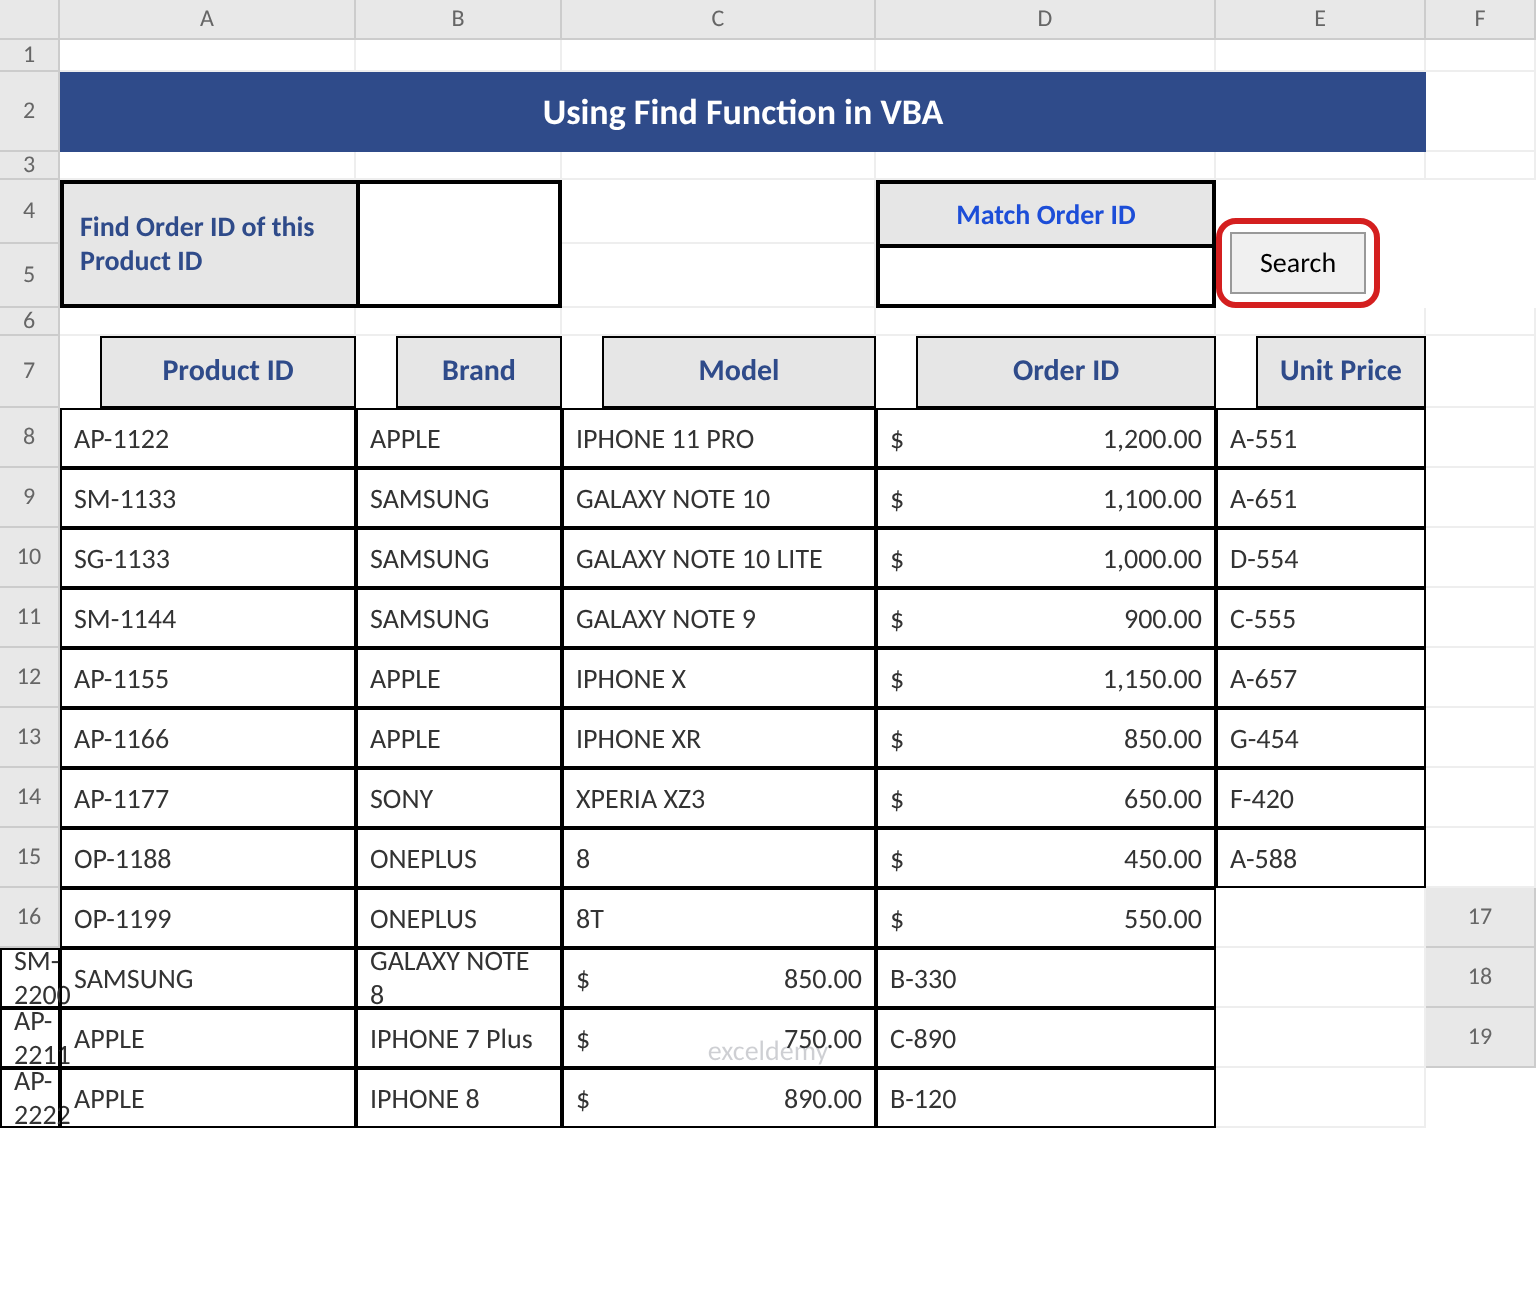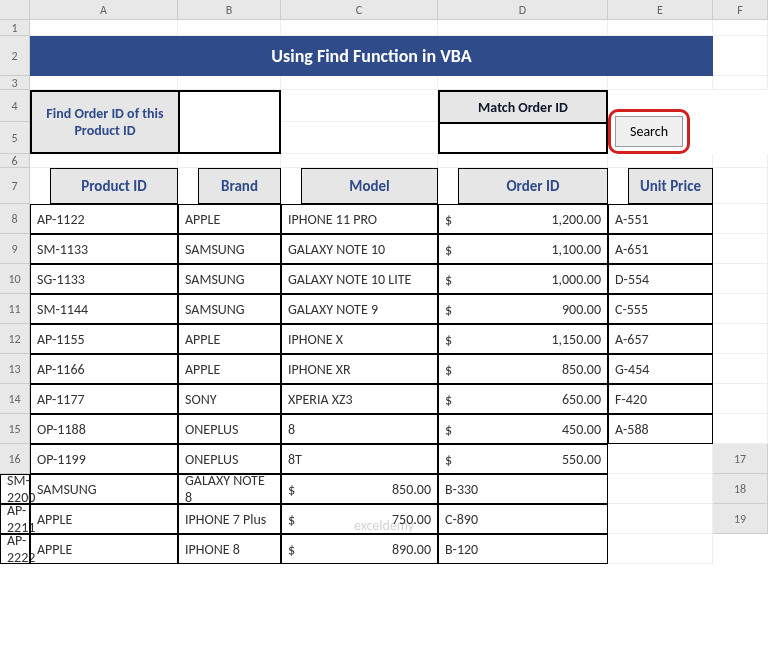--- a/index.html
+++ b/index.html
@@ -76,32 +76,32 @@
     grid-row: 5 / 7;
     background: #e6e6e6;
     color: #2f4b8a;
     font-weight: bold;
     font-size: 14px;
     border: 2px solid #000;
     border-right: none;
     display: flex;
     align-items: center;
     justify-content: center;
-    text-align: center;
+    text-align: left;
     padding: 4px 8px;
   }
   .find-input {
     grid-column: 3 / 4;
     grid-row: 5 / 7;
     border: 2px solid #000;
     background: #fff;
   }
   .match-label {
     background: #e6e6e6;
-    color: #0f172a;
+    color: #1d4ed8;
     font-weight: bold;
     border: 2px solid #000;
     border-bottom: none;
     justify-content: center;
   }
   .match-output {
     border: 2px solid #000;
     background: #fff;
   }
   .search-cell {

